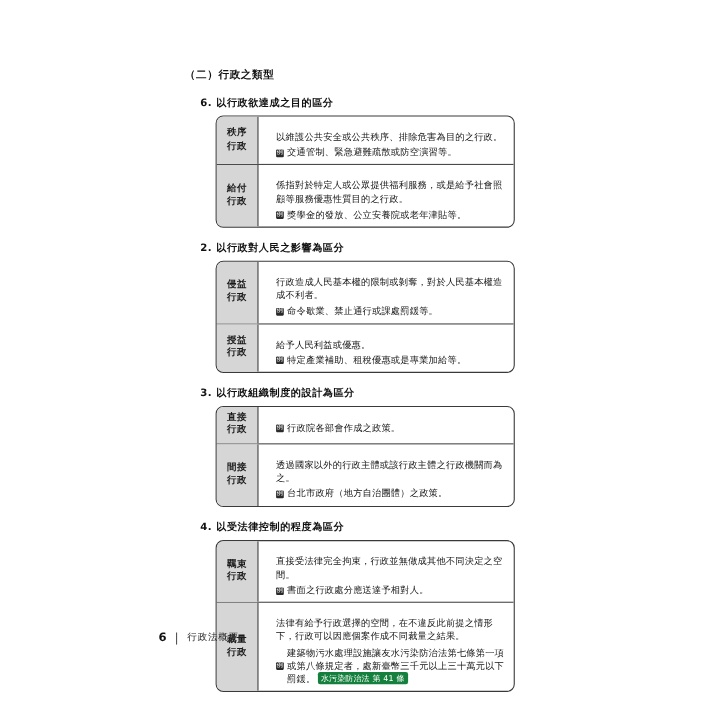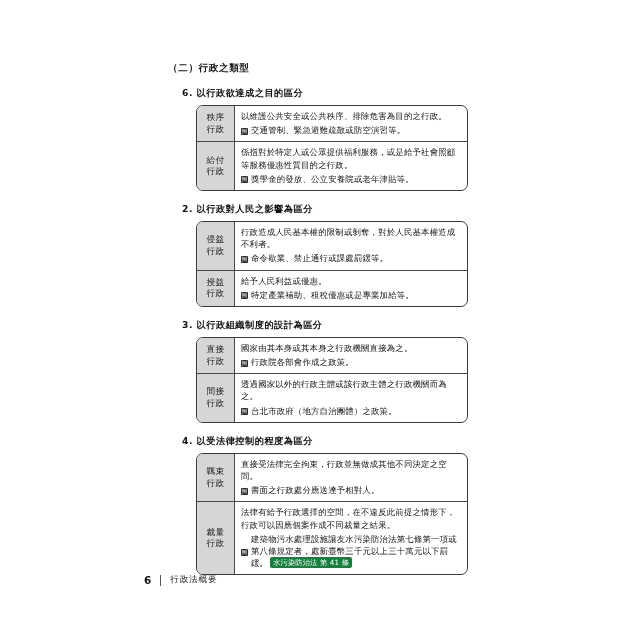--- a/index.html
+++ b/index.html
@@ -68,26 +68,28 @@
     font-size: 8.6px;
     line-height: 1.35;
     display: flex;
     flex-direction: column;
     align-items: center;
     justify-content: center;
     padding: 5px 2px;
     letter-spacing: 0.5px;
     box-sizing: border-box;
     border-right: 1px solid #4a4a4a;
+    font-weight: bold;
   }
   .label span { display: block; }
   .body {
     flex: 1 1 auto;
-    padding: 4px 6px 5px 6px;
+    padding: 4px 6px 5px 16px;
     box-sizing: border-box;
+    margin-top: 8px;
   }
   .ptext {
     font-size: 8.4px;
     line-height: 1.45;
     margin: 0 0 2px 0;
     color: #151515;
     letter-spacing: 0.2px;
   }
   .ptext:last-child { margin-bottom: 0; }
   .ex {
@@ -222,21 +224,20 @@
 
     <h3 class="sub-title">3. 以行政組織制度的設計為區分</h3>
     <div class="block">
       <div class="card">
         <div class="row">
           <div class="label">
             <span>直接</span>
             <span>行政</span>
           </div>
           <div class="body">
-            <p class="ptext">國家由其本身或其本身之行政機關直接為之。</p>
             <div class="ex">
               <span class="ex-mark">例</span>
               <span>行政院各部會作成之政策。</span>
             </div>
           </div>
         </div>
         <div class="row">
           <div class="label">
             <span>間接</span>
             <span>行政</span>

